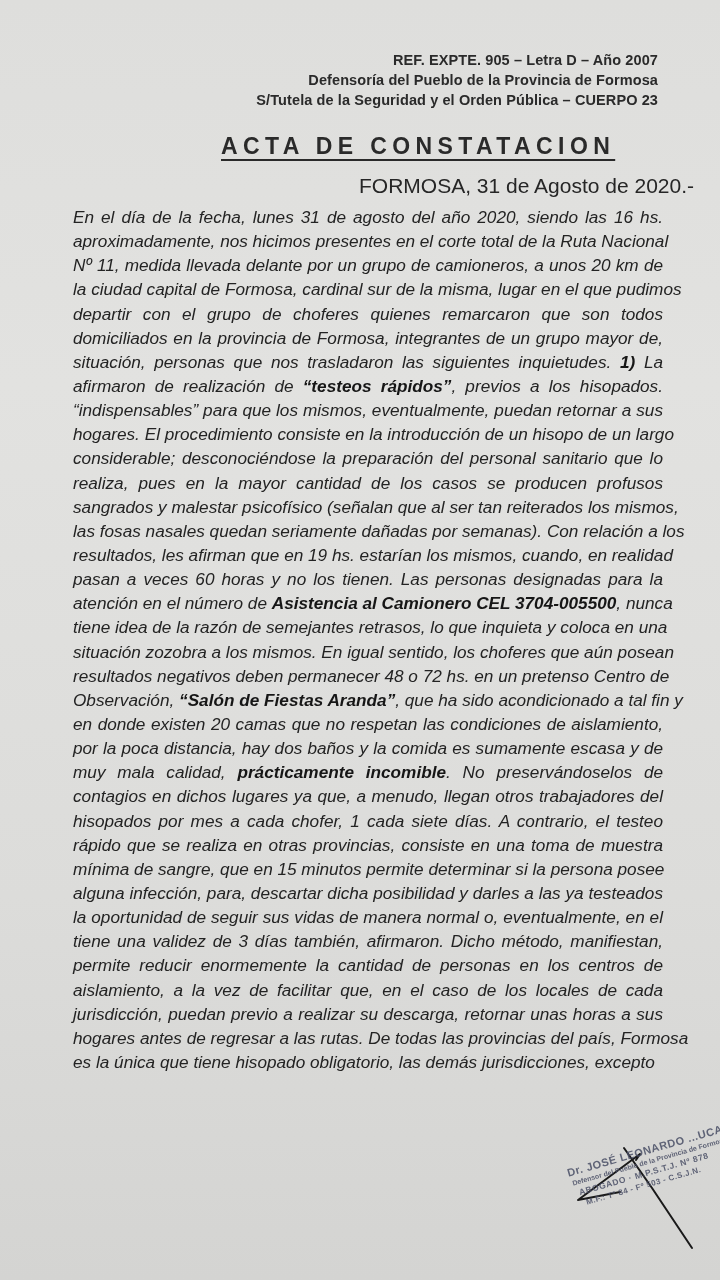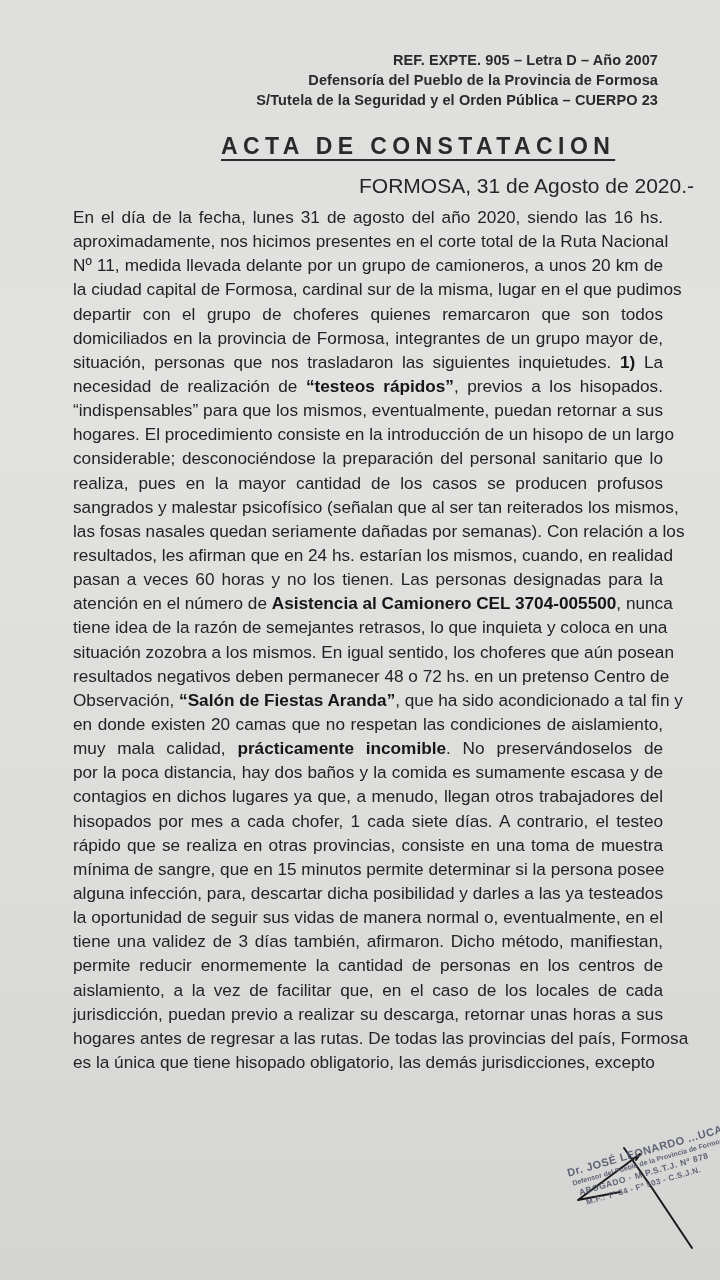--- a/index.html
+++ b/index.html
@@ -67,20 +67,21 @@
       text-align: justify;
       color: #232323;
     }
     .body-text .ln {
       display: block;
       text-align: justify;
       text-align-last: justify;
       white-space: nowrap;
       overflow: visible;
       height: 24.15px;
+      font-style: italic;
     }
     .body-text .ln.last {
       text-align-last: left;
     }
     .body-text b {
       font-weight: bold;
       color: #161616;
     }
     .stamp {
       position: absolute;
@@ -125,37 +126,37 @@
   <div class="date-line">FORMOSA, 31 de Agosto de 2020.-</div>
 
   <div class="body-text" id="body-text">
       <span class="ln"><span>En el día de la fecha, lunes 31 de agosto del año 2020, siendo las 16 hs.</span></span>
       <span class="ln"><span>aproximadamente, nos hicimos presentes en el corte total de la Ruta Nacional</span></span>
       <span class="ln"><span>Nº 11, medida llevada delante por un grupo de camioneros, a unos 20 km de</span></span>
       <span class="ln"><span>la ciudad capital de Formosa, cardinal sur de la misma, lugar en el que pudimos</span></span>
       <span class="ln"><span>departir con el grupo de choferes quienes remarcaron que son todos</span></span>
       <span class="ln"><span>domiciliados en la provincia de Formosa, integrantes de un grupo mayor de,</span></span>
       <span class="ln"><span>situación, personas que nos trasladaron las siguientes inquietudes. </span><b>1)</b><span> La</span></span>
-      <span class="ln"><span>necesidad de realización de </span><b>“testeos rápidos”</b><span>, previos a los hisopados.</span></span>
+      <span class="ln"><span>afirmaron de realización de </span><b>“testeos rápidos”</b><span>, previos a los hisopados.</span></span>
       <span class="ln"><span>“indispensables” para que los mismos, eventualmente, puedan retornar a sus</span></span>
       <span class="ln"><span>hogares. El procedimiento consiste en la introducción de un hisopo de un largo</span></span>
       <span class="ln"><span>considerable; desconociéndose la preparación del personal sanitario que lo</span></span>
       <span class="ln"><span>realiza, pues en la mayor cantidad de los casos se producen profusos</span></span>
       <span class="ln"><span>sangrados y malestar psicofísico (señalan que al ser tan reiterados los mismos,</span></span>
       <span class="ln"><span>las fosas nasales quedan seriamente dañadas por semanas). Con relación a los</span></span>
-      <span class="ln"><span>resultados, les afirman que en 24 hs. estarían los mismos, cuando, en realidad</span></span>
+      <span class="ln"><span>resultados, les afirman que en 19 hs. estarían los mismos, cuando, en realidad</span></span>
       <span class="ln"><span>pasan a veces 60 horas y no los tienen. Las personas designadas para la</span></span>
       <span class="ln"><span>atención en el número de </span><b>Asistencia al Camionero CEL 3704-005500</b><span>, nunca</span></span>
       <span class="ln"><span>tiene idea de la razón de semejantes retrasos, lo que inquieta y coloca en una</span></span>
       <span class="ln"><span>situación zozobra a los mismos. En igual sentido, los choferes que aún posean</span></span>
       <span class="ln"><span>resultados negativos deben permanecer 48 o 72 hs. en un pretenso Centro de</span></span>
       <span class="ln"><span>Observación, </span><b>“Salón de Fiestas Aranda”</b><span>, que ha sido acondicionado a tal fin y</span></span>
       <span class="ln"><span>en donde existen 20 camas que no respetan las condiciones de aislamiento,</span></span>
+      <span class="ln"><span>por la poca distancia, hay dos baños y la comida es sumamente escasa y de</span></span>
       <span class="ln"><span>muy mala calidad, </span><b>prácticamente incomible</b><span>. No preservándoselos de</span></span>
-      <span class="ln"><span>por la poca distancia, hay dos baños y la comida es sumamente escasa y de</span></span>
       <span class="ln"><span>contagios en dichos lugares ya que, a menudo, llegan otros trabajadores del</span></span>
       <span class="ln"><span>hisopados por mes a cada chofer, 1 cada siete días. A contrario, el testeo</span></span>
       <span class="ln"><span>rápido que se realiza en otras provincias, consiste en una toma de muestra</span></span>
       <span class="ln"><span>mínima de sangre, que en 15 minutos permite determinar si la persona posee</span></span>
       <span class="ln"><span>alguna infección, para, descartar dicha posibilidad y darles a las ya testeados</span></span>
       <span class="ln"><span>la oportunidad de seguir sus vidas de manera normal o, eventualmente, en el</span></span>
       <span class="ln"><span>tiene una validez de 3 días también, afirmaron. Dicho método, manifiestan,</span></span>
       <span class="ln"><span>permite reducir enormemente la cantidad de personas en los centros de</span></span>
       <span class="ln"><span>aislamiento, a la vez de facilitar que, en el caso de los locales de cada</span></span>
       <span class="ln"><span>jurisdicción, puedan previo a realizar su descarga, retornar unas horas a sus</span></span>

